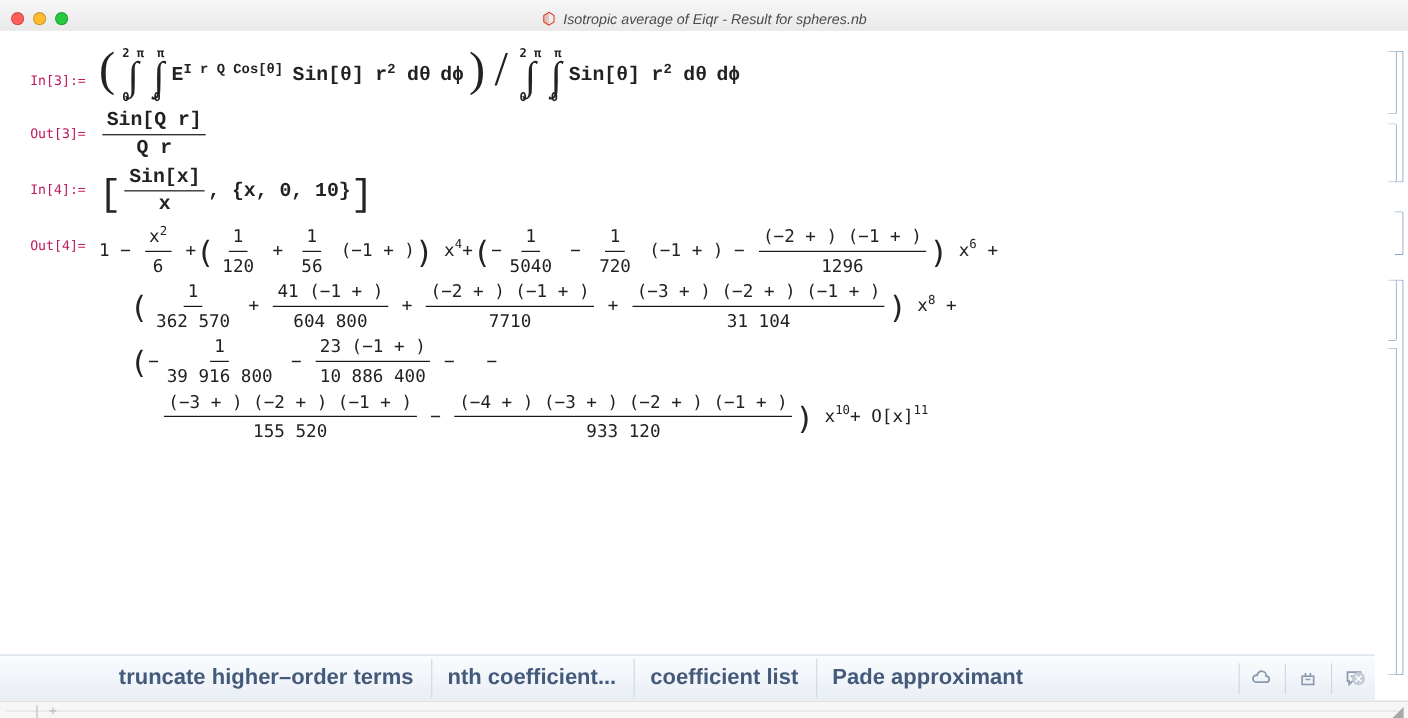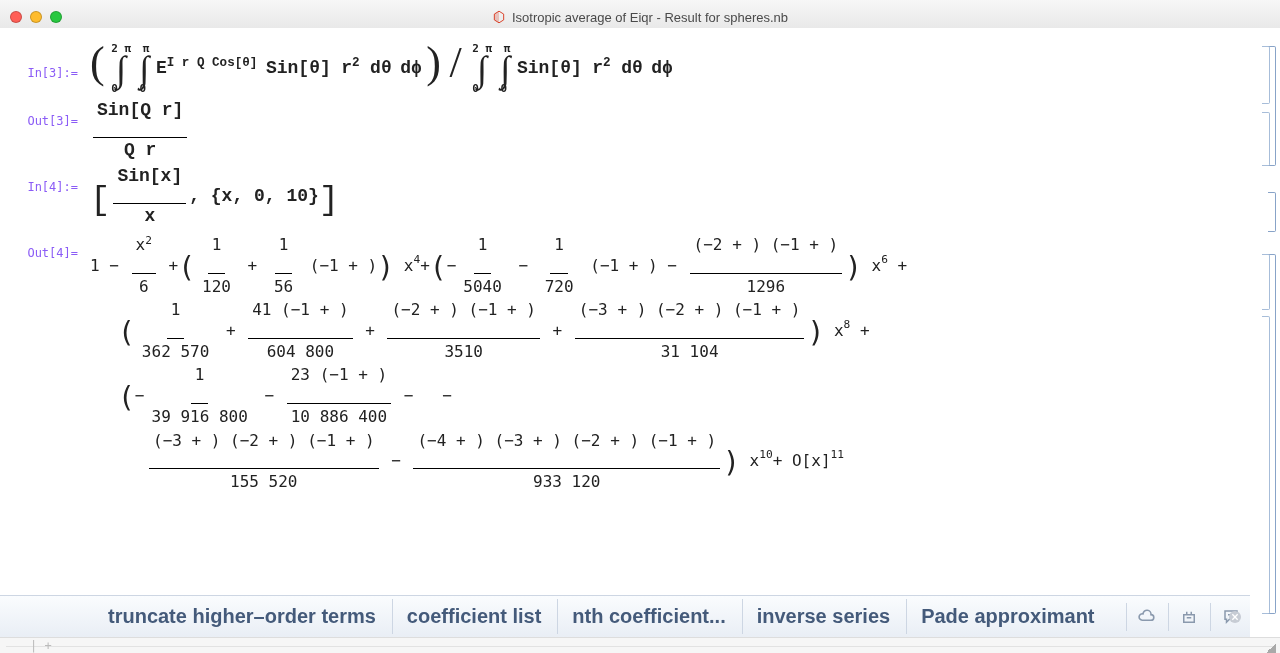--- a/index.html
+++ b/index.html
@@ -3,48 +3,48 @@
 <meta charset="utf-8">
 <style>
   * { box-sizing: border-box; margin: 0; padding: 0; }
   html, body { width: 1280px; height: 653px; overflow: hidden; font-family: "Helvetica Neue", Arial, sans-serif; background: #ececec; }
 
   
   .titlebar {
     height: 35px;
     background: linear-gradient(#f7f7f7, #e6e6e6);
     border-bottom: 1px solid #cfcfcf;
-    display: flex; align-items: center; position: relative;
+    display: flex; align-items: center; position: relative; font-style: italic;
   }
   .traffic { display: flex; gap: 8px; margin-left: 10px; }
   .dot { width: 12px; height: 12px; border-radius: 50%; border: 0.5px solid rgba(0,0,0,0.2); }
   .dot.red { background: #ff5f57; }
   .dot.yellow { background: #febc2e; }
   .dot.green { background: #28c840; }
   .title-wrap { position: absolute; left: 0; right: 0; display: flex; justify-content: center; align-items: center; gap: 6px; pointer-events: none; }
   .title-icon { width: 14px; height: 14px; }
   .title-text { font-size: 13px; color: #4a4a4a; font-weight: 400; }
 
   
   .notebook { position: absolute; top: 28px; left: 0; right: 0; bottom: 16px; background: #fff; overflow: hidden; }
   .content { position: absolute; left: 0; right: 30px; top: 0; bottom: 0; padding: 10px 0 0 0; }
 
   .row { display: flex; align-items: flex-start; margin: 6px 0; }
-  .cell-label { width: 90px; text-align: right; padding-right: 12px; color: #8b5cf6; font-size: 12px; font-family: Menlo, Consolas, monospace; flex-shrink:0; }
+  .cell-label { width: 90px; text-align: right; padding-right: 12px; color: #be185d; font-size: 12px; font-family: Menlo, Consolas, monospace; flex-shrink:0; }
   .cell-body { flex: 1; color: #222; }
 
   
   .math { font-family: "Lucida Bright", Georgia, serif; font-size: 18px; }
   .mono { font-family: "Courier New", Menlo, monospace; font-weight: 600; font-size: 18px; }
 
   .superscript { font-size: 0.7em; position: relative; top: -0.55em; }
 
   
   .frac { display: inline-flex; flex-direction: column; align-items: center; vertical-align: middle; margin: 0 3px; }
-  .frac .num { border-bottom: 1.2px solid #000; padding: 0 4px 17px 4px; text-align: center; white-space: nowrap; }
+  .frac .num { border-bottom: 1.2px solid #000; padding: 0 4px 2px 4px; text-align: center; white-space: nowrap; }
   .frac .den { padding: 2px 4px 0 4px; text-align: center; white-space: nowrap; }
 
   .bigparen { font-size: 44px; line-height: 0; position: relative; top: 4px; font-weight: 200; }
   .midparen { font-size: 34px; line-height: 0; position: relative; top: 4px; font-weight: 200; }
   .smallparen { font-size: 28px; line-height: 0; position: relative; top: 2px; font-weight: 200; }
 
   .intbox { display:inline-flex; flex-direction:column; align-items:center; vertical-align:middle; margin:0 2px;font-weight:bold;}
   .intbox .upper { font-size:11px; line-height:10px; align-self:flex-end; font-family: Menlo, monospace;}
   .intbox .sym { font-size:36px; line-height:30px; font-family: Georgia,serif;}
   .intbox .lower { font-size:11px; line-height:10px; align-self:flex-start; font-family: Menlo, monospace;}
@@ -213,21 +213,21 @@
               <span class="den">362 570</span>
             </span>
           &nbsp;+&nbsp;
           <span class="frac">
               <span class="num">41 (−1 +  )</span>
               <span class="den">604 800</span>
             </span>
           &nbsp;+&nbsp;
           <span class="frac">
               <span class="num">(−2 +  ) (−1 +  )</span>
-              <span class="den">3510</span>
+              <span class="den">7710</span>
             </span>
           &nbsp;+&nbsp;
           <span class="frac">
               <span class="num">(−3 +  ) (−2 +  ) (−1 +  )</span>
               <span class="den">31 104</span>
             </span>
           <span class="smallparen">)</span>
           &nbsp;<span>x</span><span class="superscript">8</span>&nbsp;+
         </div>
 
@@ -269,23 +269,22 @@
     <div class="bracket inner" style="top:12px; height:58px; width:8px;"></div>
     <div class="bracket inner" style="top:78px; height:54px; width:8px;"></div>
     <div class="bracket" style="top:158px; height:40px; width:8px;"></div>
     <div class="bracket" style="top:220px; height:360px; width:8px;"></div>
     <div class="bracket inner" style="top:220px; height:56px; width:8px;"></div>
     <div class="bracket inner" style="top:282px; height:298px; width:8px;"></div>
   </div>
 
   <div class="suggest">
     <div class="sugg-item">truncate higher–order terms</div>
+    <div class="sugg-item">nth coefficient...</div>
     <div class="sugg-item">coefficient list</div>
-    <div class="sugg-item">nth coefficient...</div>
-    <div class="sugg-item">inverse series</div>
     <div class="sugg-item">Pade approximant</div>
     <div class="sugg-spacer"></div>
     <div class="sugg-icon">
       <svg width="20" height="16" viewBox="0 0 24 20" fill="none" stroke="#8a99ad" stroke-width="2">
           <path d="M6 14a4 4 0 1 1 1-7.9A5 5 0 0 1 17 7a3.5 3.5 0 0 1 0 7H6z"></path>
         </svg>
     </div>
     <div class="sugg-icon">
       <svg width="18" height="18" viewBox="0 0 24 24" fill="none" stroke="#8a99ad" stroke-width="2">
           <rect x="5" y="9" width="14" height="10"></rect>

